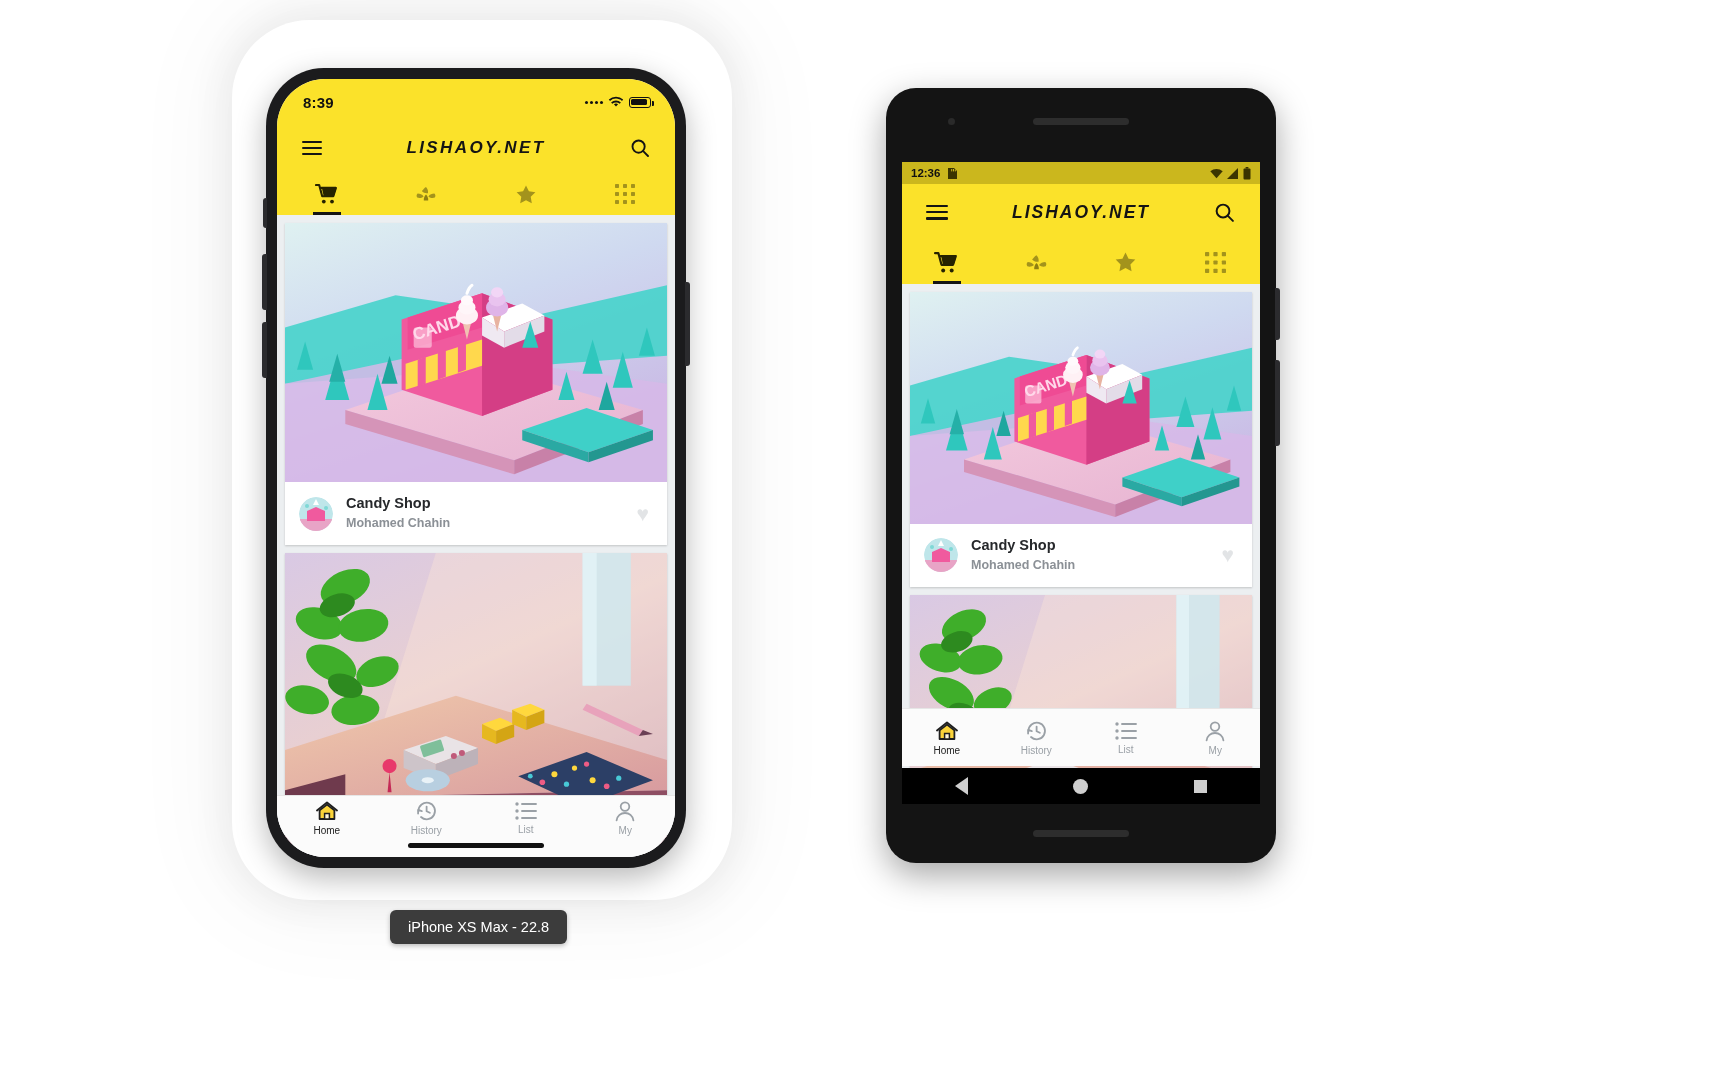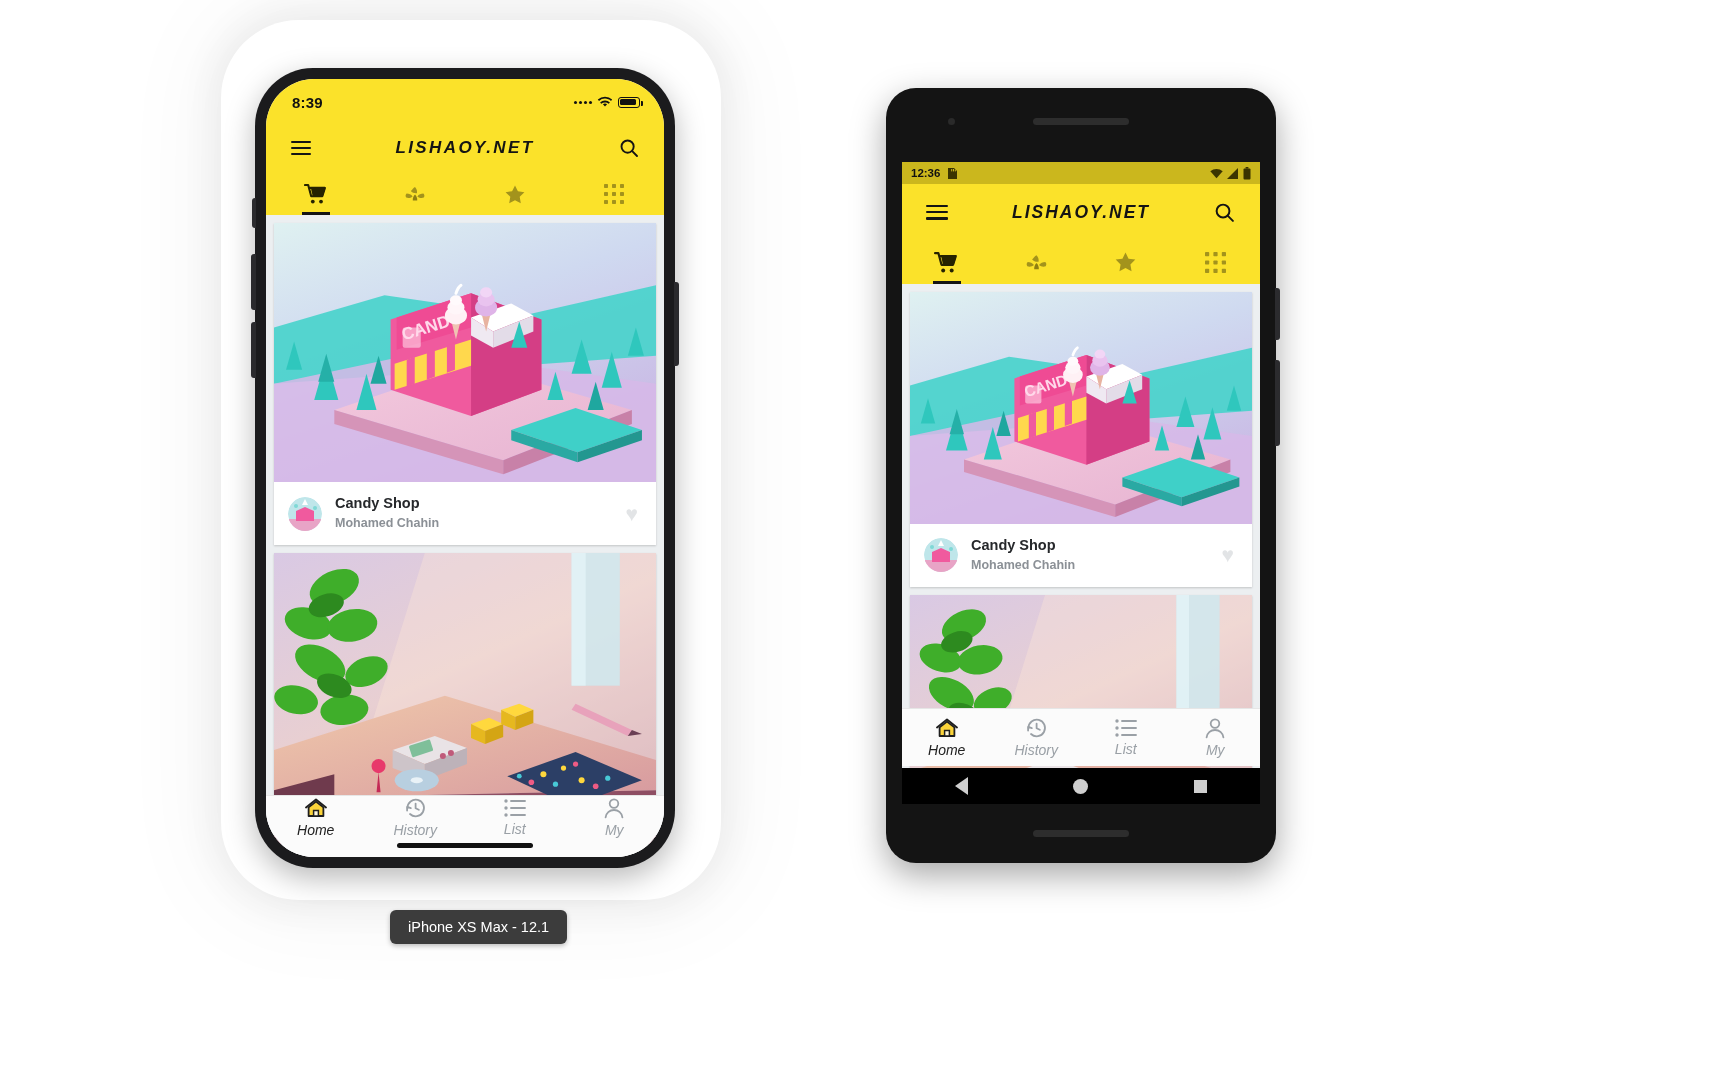--- a/index.html
+++ b/index.html
@@ -5,21 +5,21 @@
   * { box-sizing: border-box; margin: 0; padding: 0; }
   html, body {
     width: 1728px; height: 1080px;
     background: #ffffff;
     font-family: "Liberation Sans", sans-serif;
     overflow: hidden;
   }
   .stage { position: relative; width: 1728px; height: 1080px; background: #fff; }
 
   
-  .iphone-wrap { position: absolute; left: 221px; top: 20px; width: 504px; height: 880px; }
+  .iphone-wrap { position: absolute; left: 232px; top: 20px; width: 504px; height: 880px; }
   .iphone-halo {
     position: absolute; left: 0; top: 0; width: 500px; height: 880px;
     background: #ffffff; border-radius: 78px;
     box-shadow: 0 0 34px 10px rgba(0,0,0,0.055), 0 0 90px 26px rgba(0,0,0,0.035);
   }
   .iphone-body {
     position: absolute; left: 34px; top: 48px; width: 420px; height: 800px;
     background: #1b1b1d; border-radius: 58px;
     box-shadow: 0 10px 30px rgba(0,0,0,0.28);
   }
@@ -91,21 +91,21 @@
   .meta-sub { font-size: 12.5px; color: #8b9096; line-height: 1.5; }
   .heart { color:#e2e4e6; font-size: 21px; padding-right: 4px; cursor:pointer;}
 
   
   .bottomnav {
     position:absolute; left:0; right:0; bottom: 0;
     background:#fbfbfb; border-top:1px solid #e6e6e6;
     display:flex; height:62px; padding-bottom:18px;
   }
   .bn-item { flex:1; display:flex; flex-direction:column; align-items:center; justify-content:center; gap:3px; cursor:pointer;}
-  .bn-label { font-size: 14px; color:#9aa0a6;font-style:italic; }
+  .bn-label { font-size: 10px; color:#9aa0a6; }
   .bn-item.active .bn-label { color:#212121; }
 
   
   .caption {
     position:absolute; left: 390px; top: 910px;
     background:#3c3c3c; color:#fff; font-size:14.5px;
     padding: 9px 18px; border-radius: 6px; white-space: nowrap;
     box-shadow: 0 2px 5px rgba(0,0,0,.25);
   }
 
@@ -452,21 +452,21 @@
             </svg>
             <span class="bn-label">My</span>
           </div>
         </div>
 
         <div class="iphone-home-indicator"></div>
       </div>
     </div>
   </div>
 
-  <div class="caption">iPhone XS Max - 12.1</div>
+  <div class="caption">iPhone XS Max - 22.8</div>
 
   <div class="android-wrap">
     <div class="android-body">
       <div class="and-cam"></div>
       <div class="and-speaker"></div>
       <div class="and-speaker-b"></div>
       <div class="and-pwr"></div>
       <div class="and-vol"></div>
 
       <div class="and-screen" style="display:flex;flex-direction:column;">

